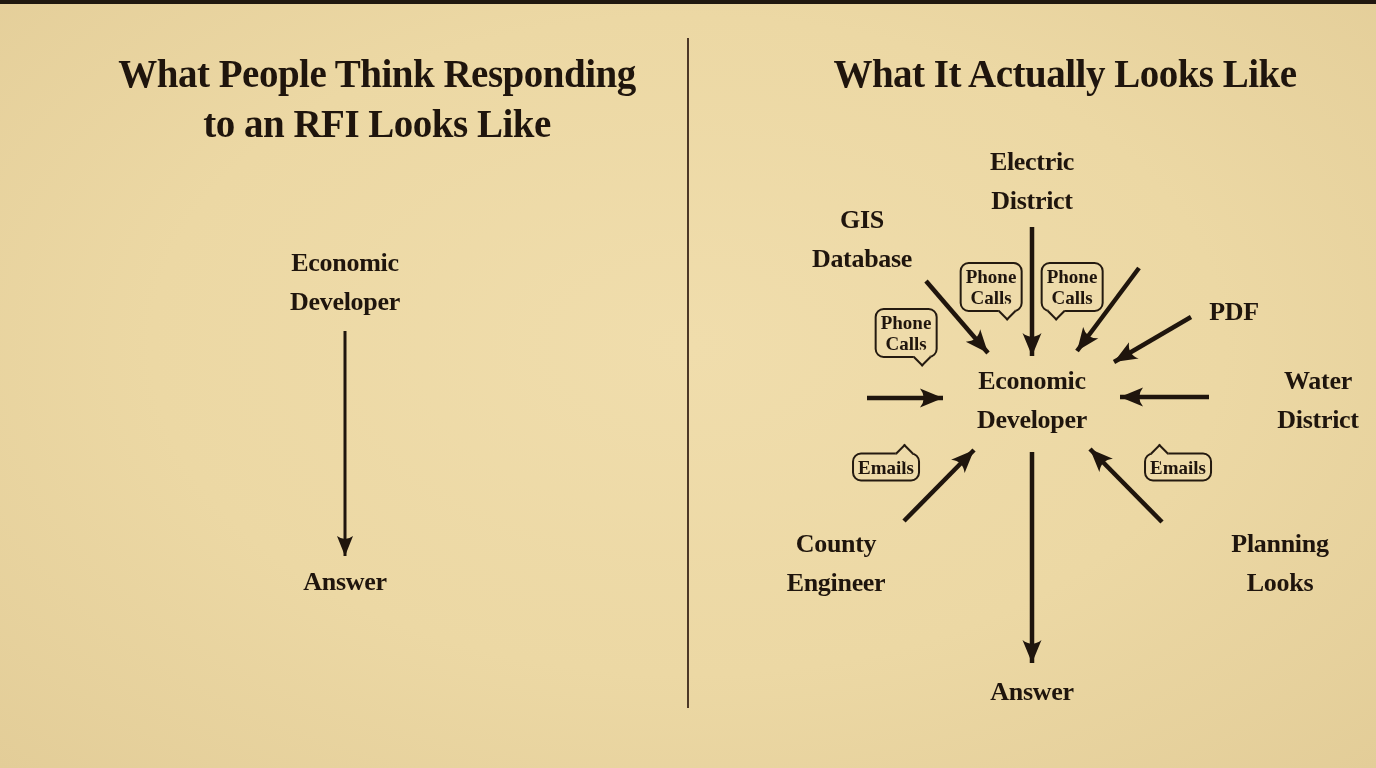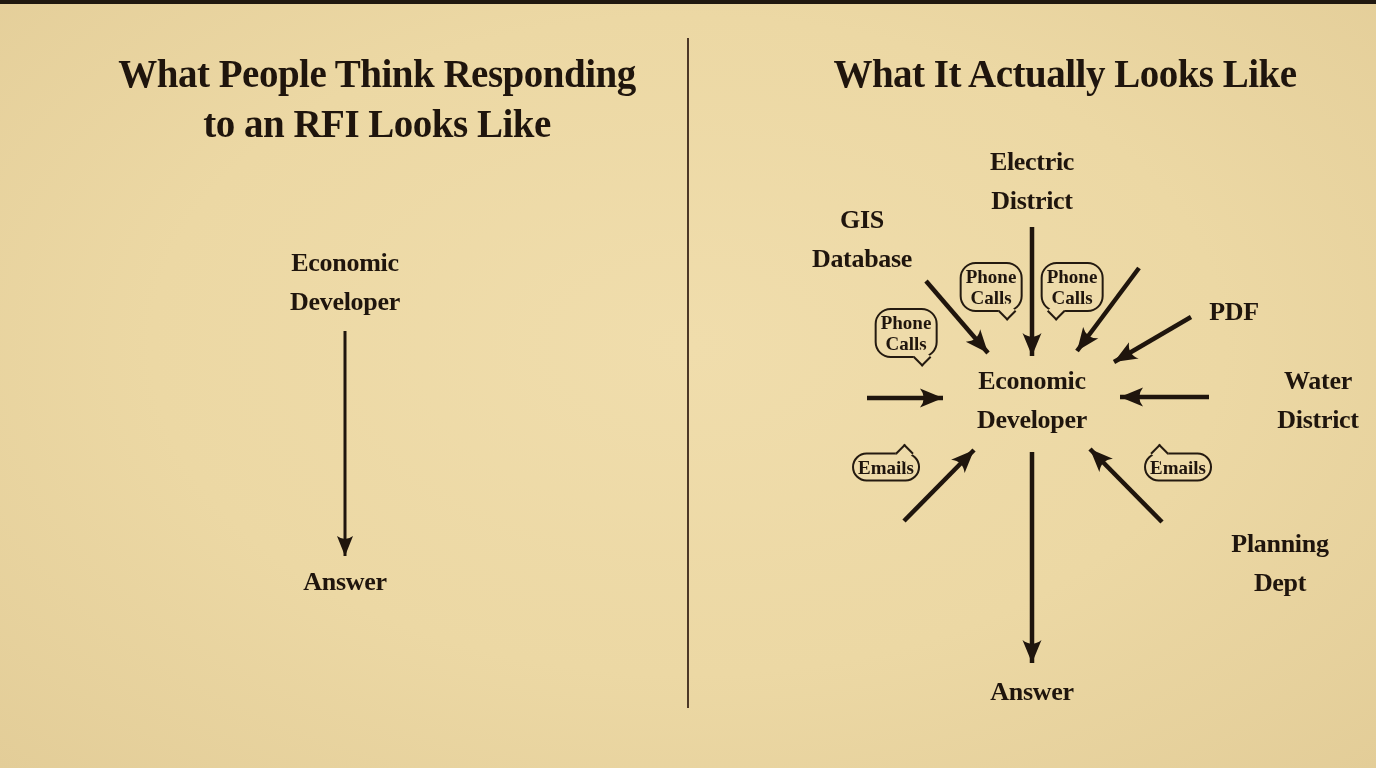--- a/index.html
+++ b/index.html
@@ -17,21 +17,21 @@
   .title{font-size:39px;line-height:50px;letter-spacing:-0.5px;}
   .node{font-size:26px;line-height:39px;letter-spacing:-0.3px;}
 
   .arrows{position:absolute;left:0;top:0;width:1376px;height:768px;}
   .arrows line{stroke:#1f150d;stroke-width:4.5px;}
   .arrows line.thin{stroke-width:3px;}
   .arrows path.head{fill:#1f150d;}
 
   .bubble{
     position:absolute;transform:translate(-50%,-50%);
-    background:#eedbaa;border:2.5px solid #241a10;border-radius:16px;
+    background:#eedbaa;border:2.5px solid #241a10;border-radius:9px;
     text-align:center;font-weight:700;font-size:19px;line-height:21px;
     padding:2px 4px;white-space:nowrap;
   }
   .bubble::after{
     content:"";position:absolute;width:11px;height:11px;background:#eedbaa;
     transform:rotate(45deg);
   }
   .tail-br::after{bottom:-8px;right:7px;border-right:2.5px solid #241a10;border-bottom:2.5px solid #241a10;}
   .tail-bl::after{bottom:-8px;left:7px;border-right:2.5px solid #241a10;border-bottom:2.5px solid #241a10;}
   .tail-tr::after{top:-8px;right:7px;border-top:2.5px solid #241a10;border-left:2.5px solid #241a10;}
@@ -87,23 +87,27 @@
   </div>
   <div class="label node" style="left:1234px;top:311px;">PDF</div>
   <div class="label node" style="left:1318px;top:400px;">
     <div>Water</div>
     <div>District</div>
   </div>
   <div class="label node" style="left:1032px;top:400px;">
     <div>Economic</div>
     <div>Developer</div>
   </div>
+  <div class="label node" style="left:836px;top:563px;">
+    <div>County</div>
+    <div>Engineer</div>
+  </div>
   <div class="label node" style="left:1280px;top:563px;text-align:center;">
     <div>Planning</div>
-    <div>Dept</div>
+    <div>Looks</div>
   </div>
   <div class="label node" style="left:1032px;top:691px;">Answer</div>
 
   <div class="bubble tail-br" style="left:906px;top:333px;">
     <div>Phone</div>
     <div>Calls</div>
   </div>
   <div class="bubble tail-br" style="left:991px;top:287px;">
     <div>Phone</div>
     <div>Calls</div>

